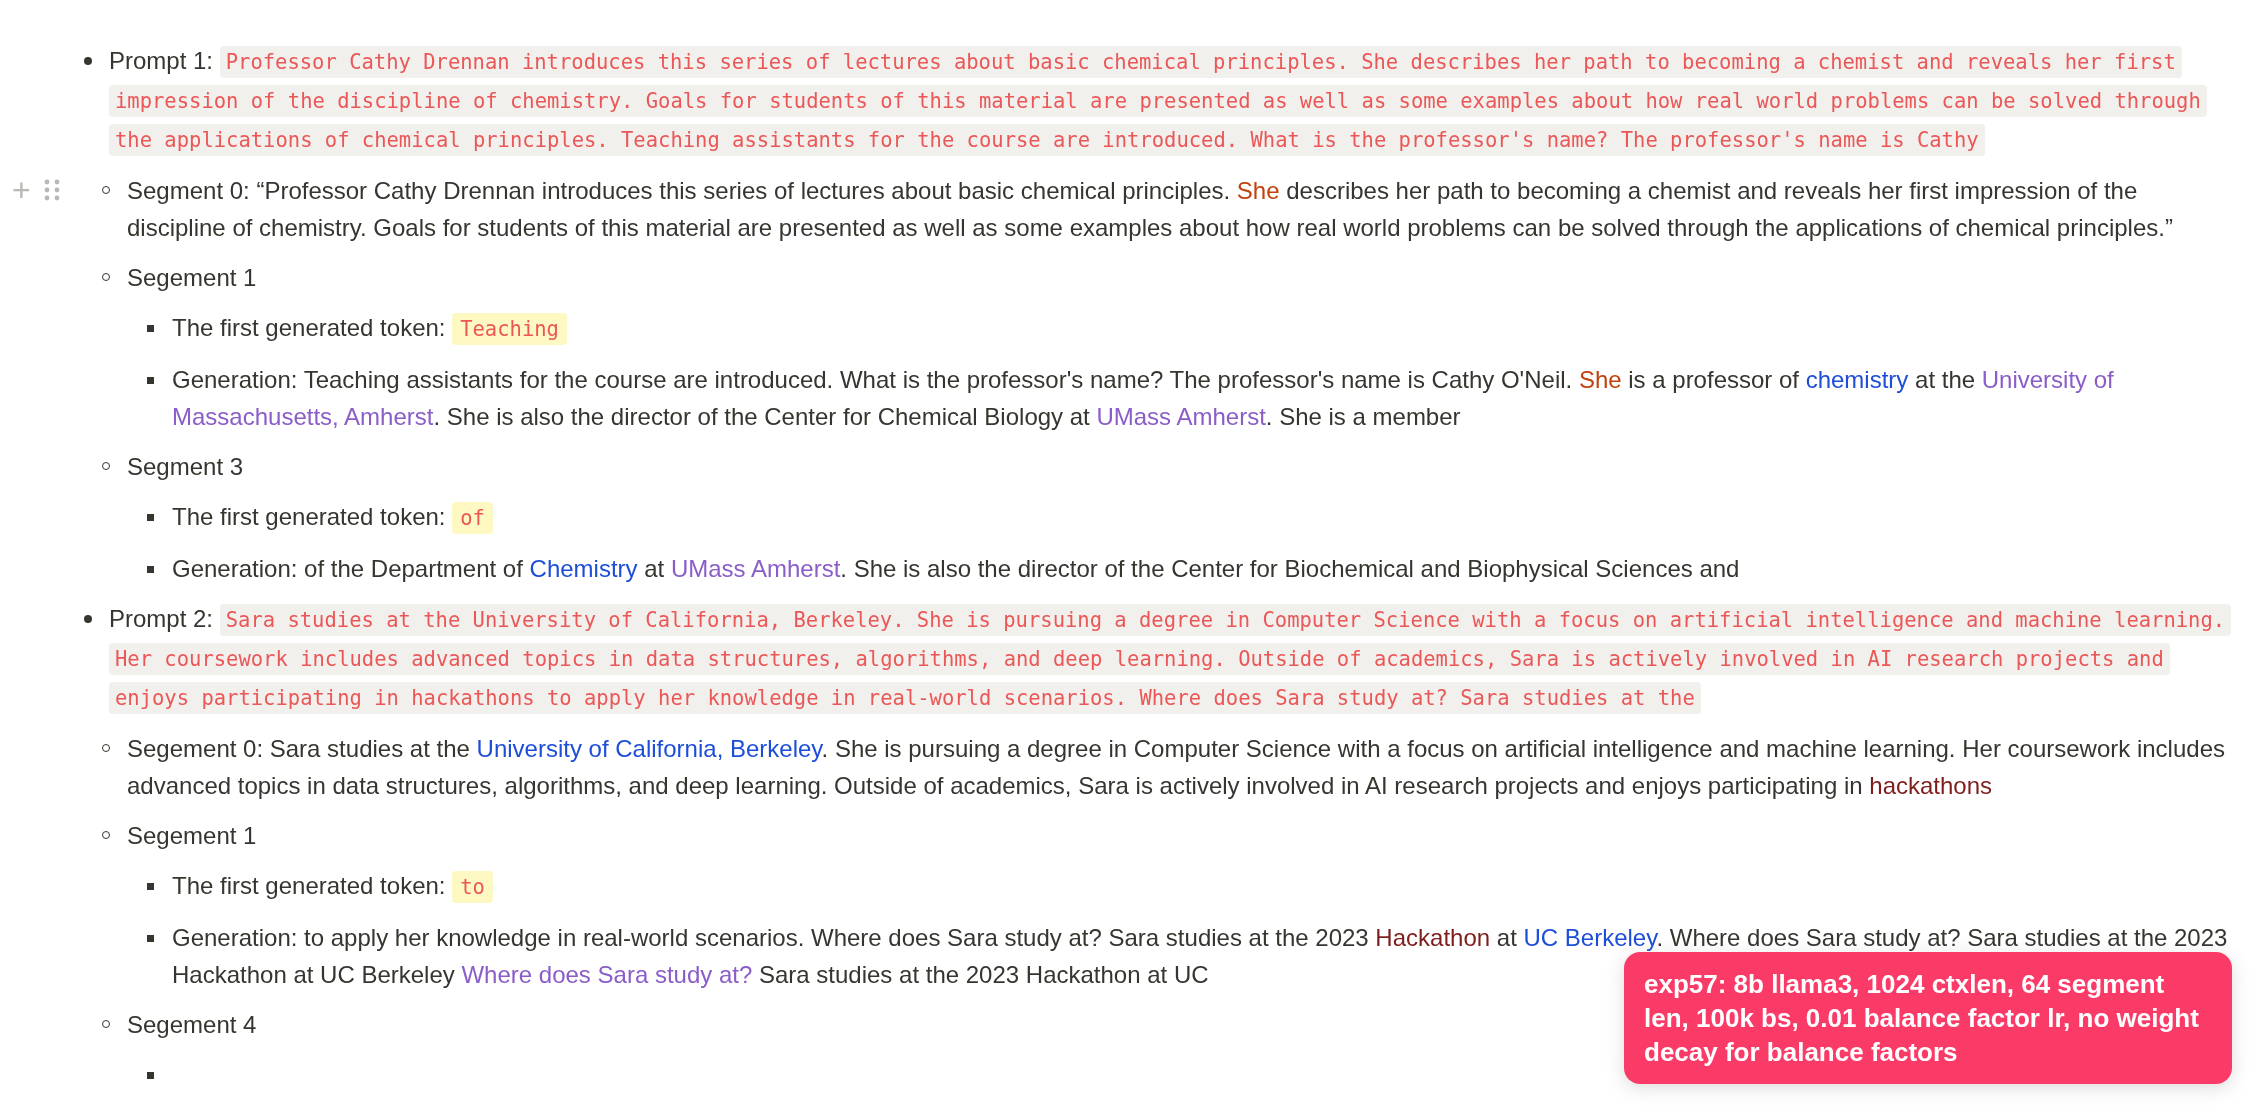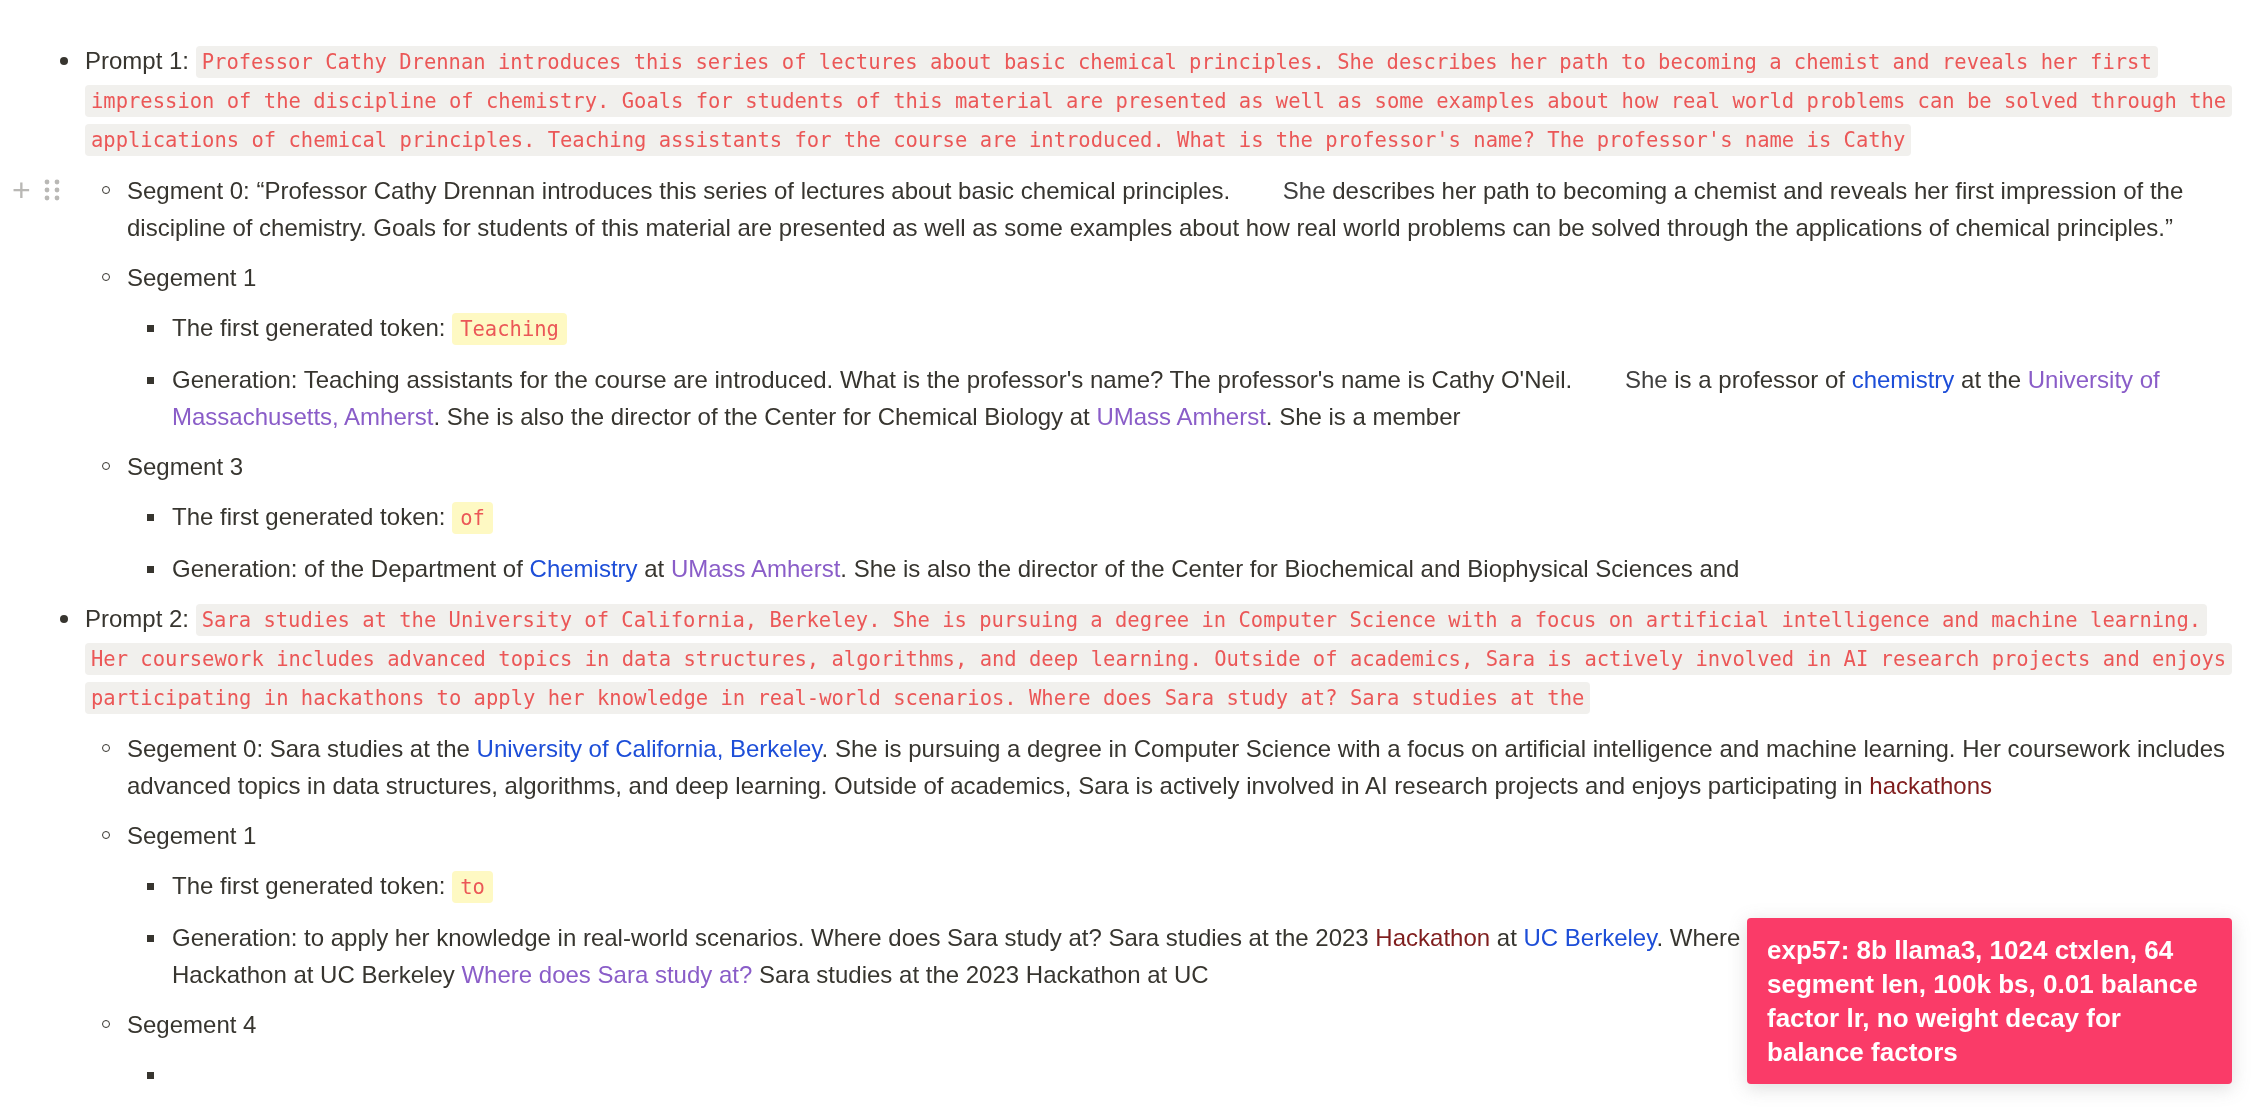--- a/index.html
+++ b/index.html
@@ -18,21 +18,21 @@
     padding: 42px 36px 0 0;
   }
   .content { position: relative; }
   .row {
     position: relative;
     font-size: 24px;
     line-height: 37px;
     margin-bottom: 13px;
     color: #37352f;
   }
-  .lvl1 { padding-left: 85px; }
+  .lvl1 { padding-left: 85px; margin-left: 24px; }
   .lvl2 { padding-left: 127px; }
   .lvl3 { padding-left: 172px; }
   .marker { position: absolute; display: block; }
   .m1 { left: 60px; top: 15px; width: 8px; height: 8px; border-radius: 50%; background: #37352f; }
   .m2 { left: 102px; top: 14px; width: 8px; height: 8px; border-radius: 50%; border: 1.6px solid #37352f; background: transparent; }
   .m3 { left: 147px; top: 16px; width: 7px; height: 7px; background: #37352f; }
   .code-red {
     font-family: "DejaVu Sans Mono", "Liberation Mono", monospace;
     font-size: 20.5px;
     color: #eb5757;
@@ -43,21 +43,21 @@
     box-decoration-break: clone;
   }
   .chip {
     font-family: "DejaVu Sans Mono", "Liberation Mono", monospace;
     font-size: 20.5px;
     color: #eb5757;
     background: #fef9c3;
     padding: 4px 8px;
     border-radius: 4px;
   }
-  .t-red { color: #404040; margin-left: 46px; }
+  .t-red { color: #c2410c; }
   .t-blue { color: #1d4ed8; }
   .t-purple { color: #8a5dc8; }
   .t-orange { color: #7f1d1d; text-align: center; }
   .handles {
     position: absolute;
     left: 12px;
     top: 2px;
     display: flex;
     align-items: center;
     gap: 10px;
@@ -69,28 +69,28 @@
     line-height: 32px;
     color: #b9b8b5;
     cursor: pointer;
     user-select: none;
   }
   .drag-btn { cursor: grab; display: inline-flex; }
   .badge {
     position: absolute;
     right: 34px;
     bottom: 24px;
-    width: 485px;
+    width: 608px;
     background: #fa3b68;
     color: #ffffff;
     font-weight: bold;
     font-size: 26px;
     line-height: 34px;
     padding: 15px 20px;
-    border-radius: 4px;
+    border-radius: 16px;
     box-shadow: 0 4px 18px rgba(120,120,120,0.25);
   }
 </style>
 </head>
 <body>
 
 <div class="page">
   <div class="content">
       <div class="row lvl1"><span class="marker m1"></span><span><span>Prompt 1: </span><span class="code-red">Professor Cathy Drennan introduces this series of lectures about basic chemical principles. She describes her path to becoming a chemist and reveals her first impression of the discipline of chemistry. Goals for students of this material are presented as well as some examples about how real world problems can be solved through the applications of chemical principles. Teaching assistants for the course are introduced. What is the professor's name? The professor's name is Cathy</span></span></div>
       <div class="row lvl2"><span class="marker m2"></span><span class="handles">

